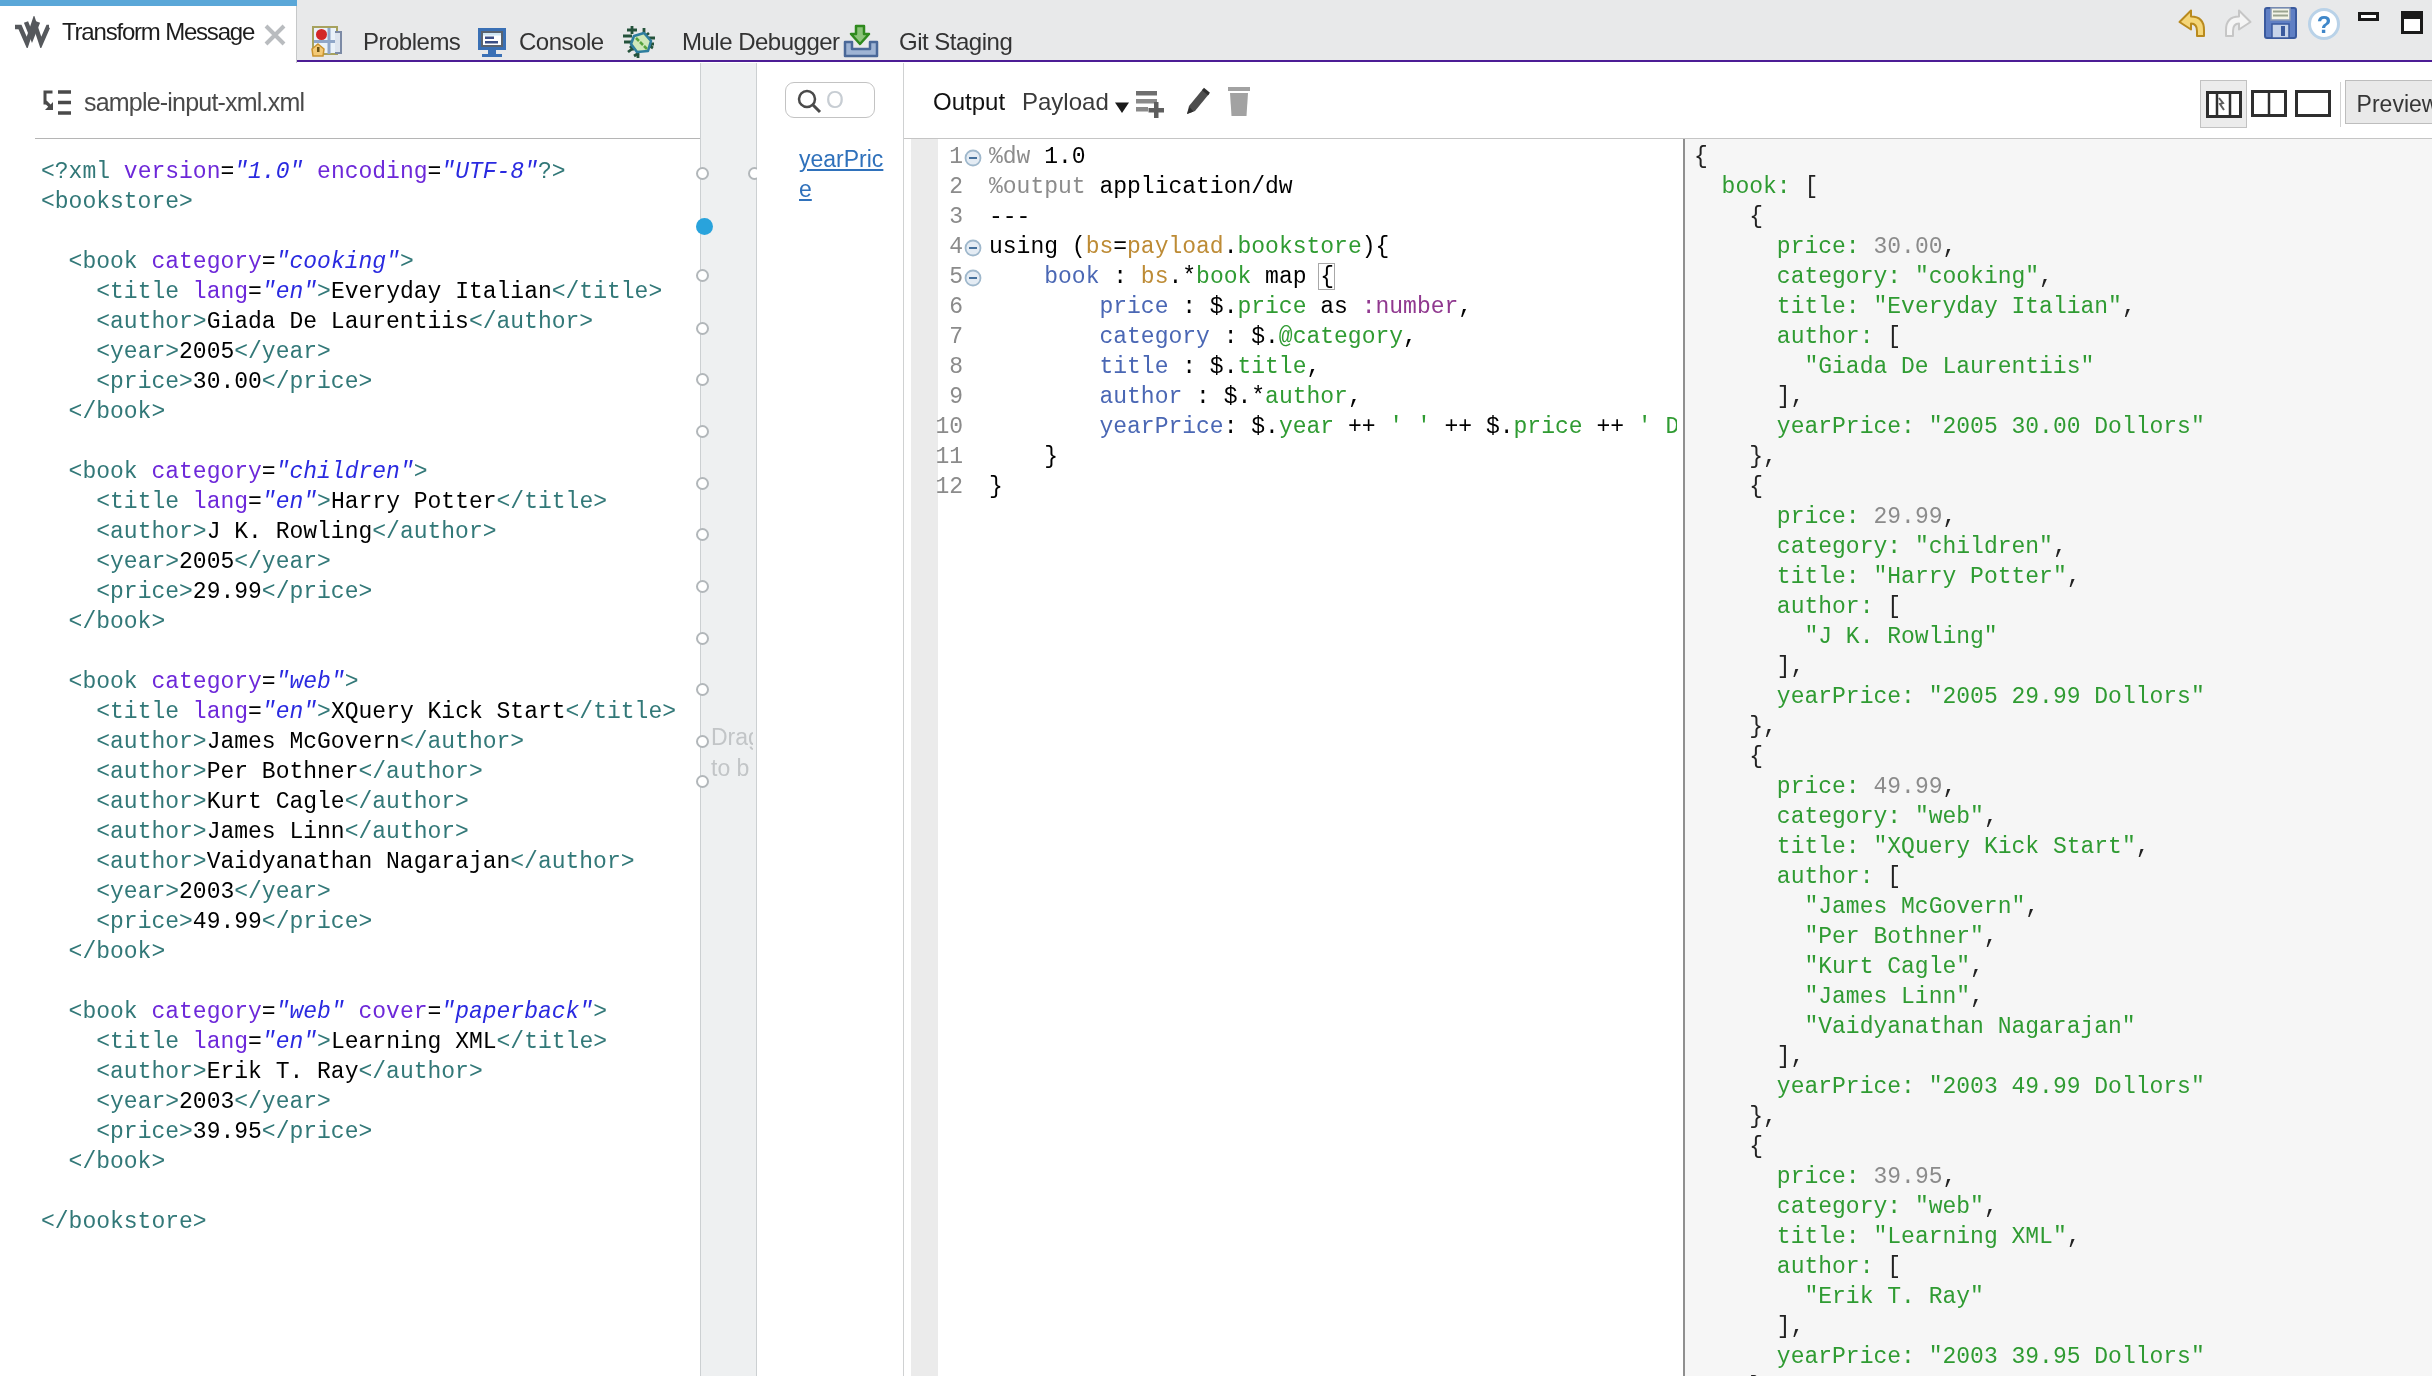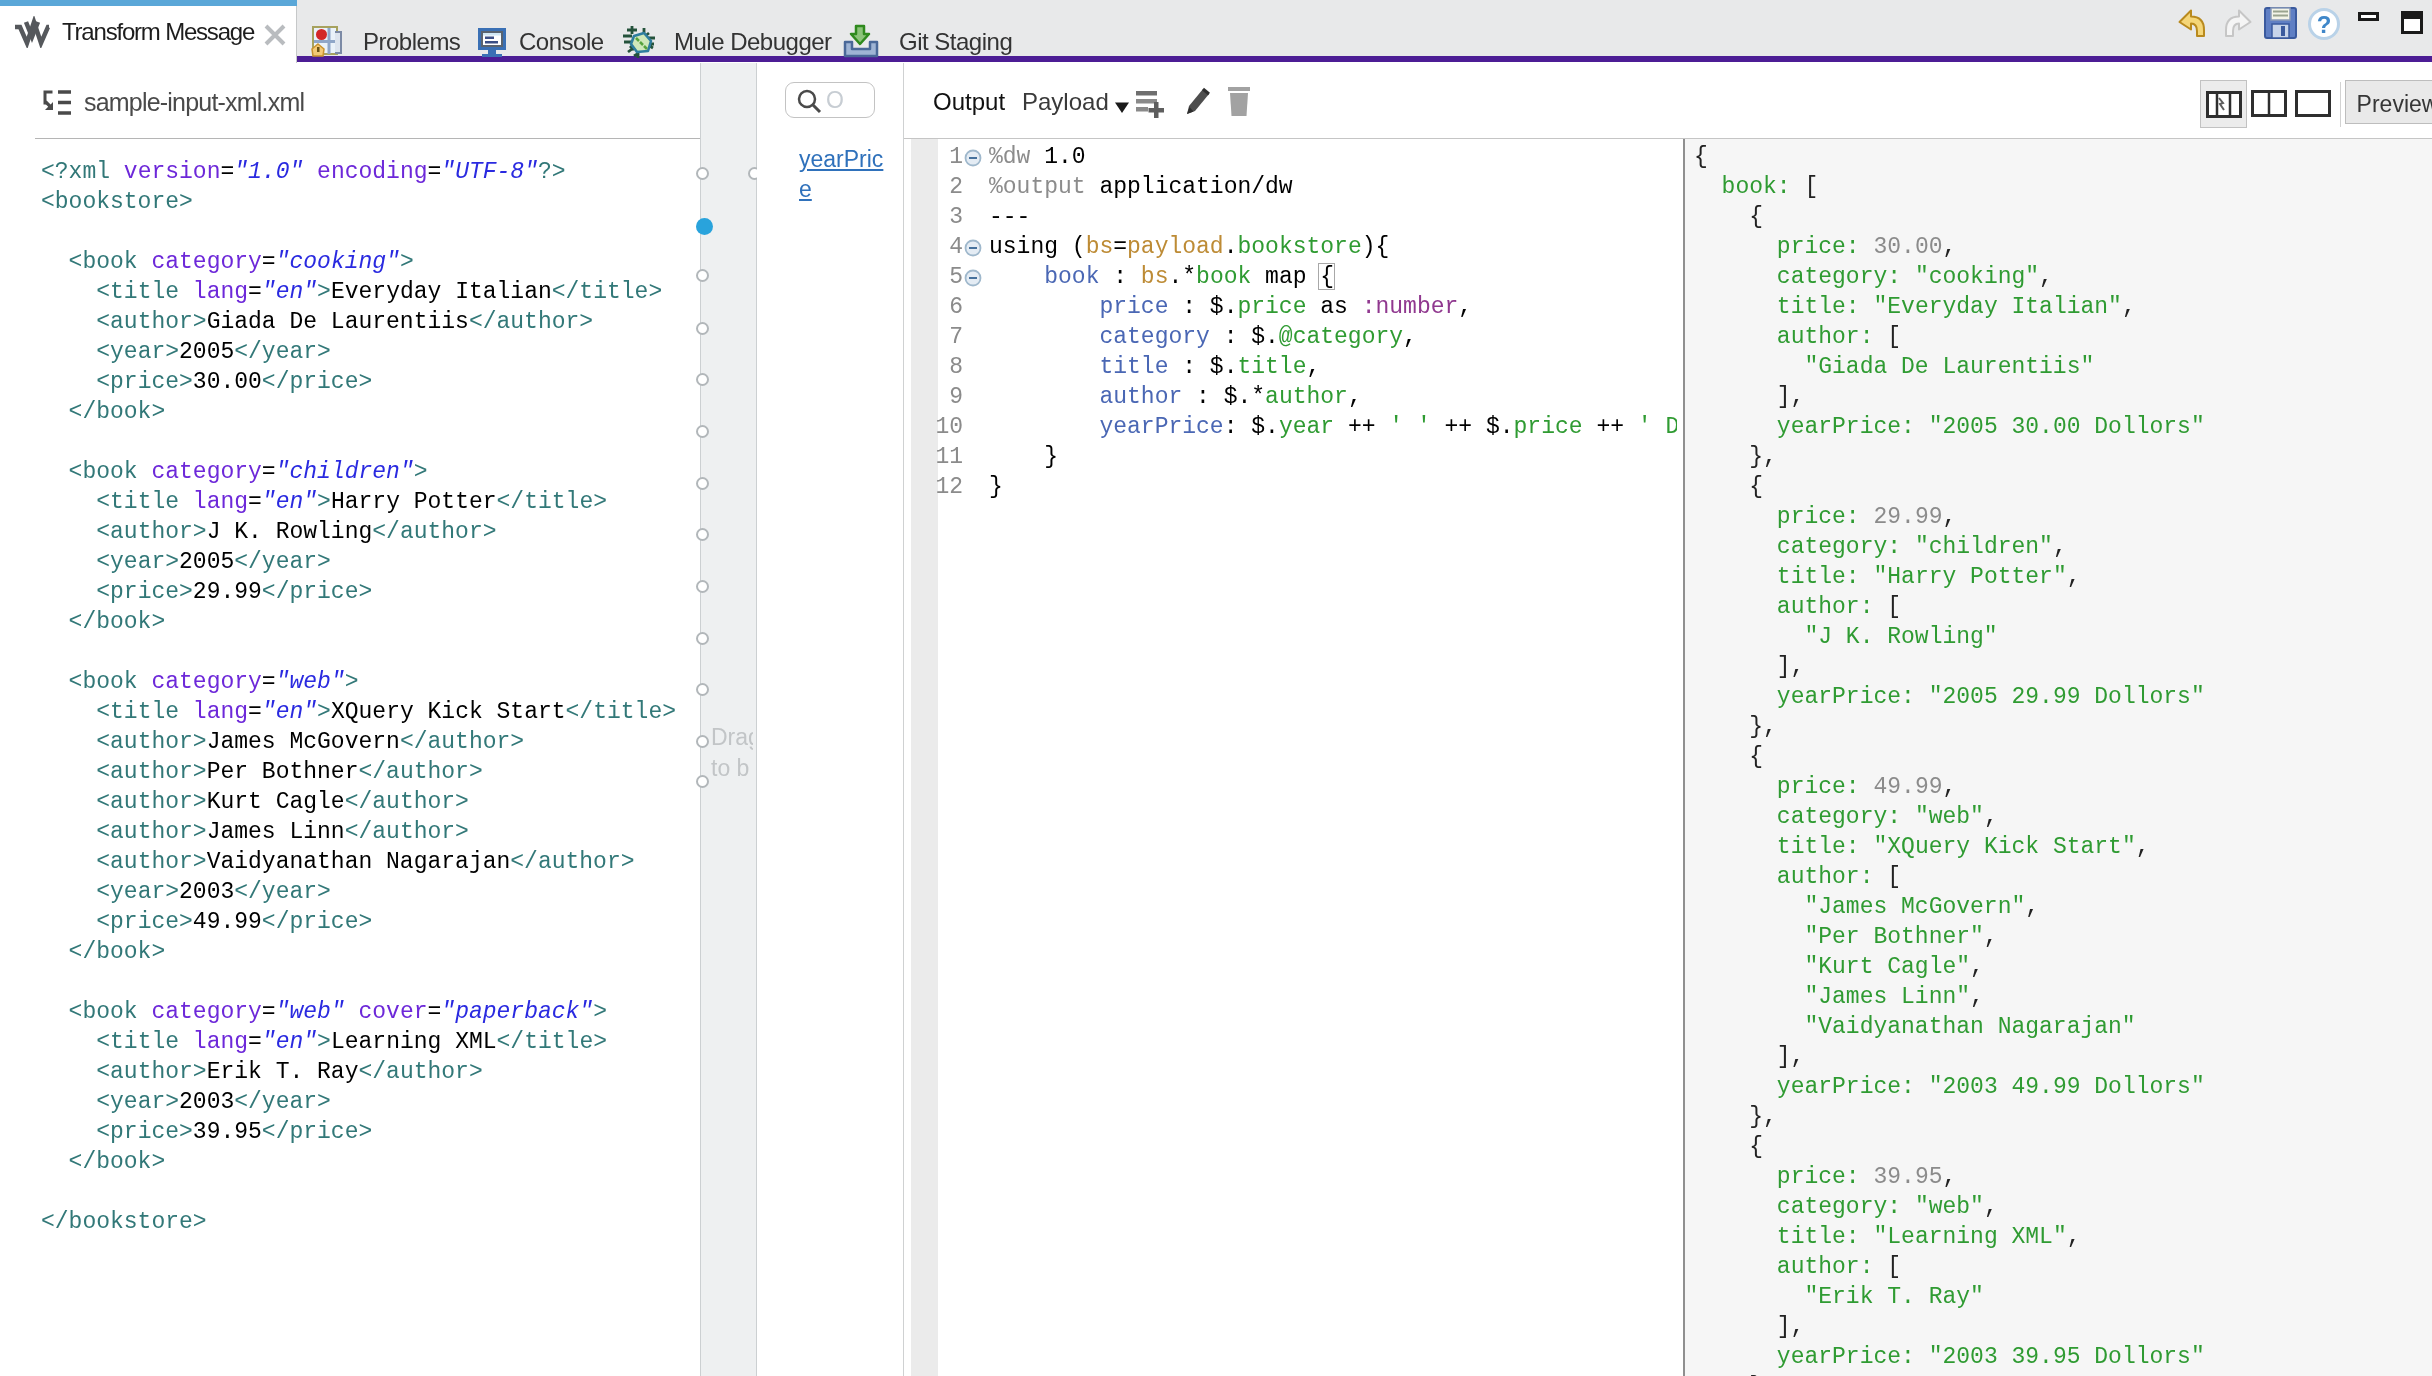--- a/index.html
+++ b/index.html
@@ -1,20 +1,20 @@
 <!DOCTYPE html>
 <html><head>
 <meta charset="utf-8">
 <style>
 * { margin:0; padding:0; box-sizing:border-box; }
 html,body { width:2432px; height:1376px; overflow:hidden; background:#fff;
   font-family:"Liberation Sans", sans-serif; }
 .abs { position:absolute; }
 #tabbar { position:absolute; left:0; top:0; width:2432px; height:62px;
-  background:#e8e9ea; border-bottom:6px solid #4c1d95; }
+  background:#e8e9ea; border-bottom:2px solid #4c1d95; }
 #tab-active { position:absolute; left:0; top:0; width:297px; height:63px;
   background:#fff; border-right:1px solid #c6c8c9; }
 #tab-active .blue { position:absolute; left:0; top:0; width:297px; height:6px; background:#5aa7d8; }
 .tablabel { font-size:24px; letter-spacing:-1.2px; color:#1d1d1d; }
 .mtab { position:absolute; top:16px; height:52px; display:flex; align-items:center; color:#333; font-size:24px; letter-spacing:-0.5px; }
 .mtab svg, .mtab span.ic { margin-right:10px; }
 #main { position:absolute; left:0; top:63px; width:2432px; height:1313px;margin-left:20px; }
 
 #xmlhead { position:absolute; left:0; top:0; width:680px; height:75px; background:#fff; }
 #xmlhead .fname { position:absolute; left:64px; top:25px; font-size:25px; letter-spacing:-0.8px; color:#4a4a4a; }
@@ -114,21 +114,21 @@
   </div>
   <div class="mtab" style="left:622px">
     <svg width="34" height="36" viewBox="0 0 34 36">
       <g stroke="#24523b" stroke-width="2.8" fill="none">
         <path d="M10 2 v8 M5 6 h10 M1 12 h9 M2 18 h7 M8 22 l4 4 M6 28 l4 -3"></path>
         <path d="M22 4 v7 M27 9 l-5 4 M25 14 h8 M24 20 h8 M31 24 l-5 -3 M16 26 v8 M12 32 l5 -3"></path>
       </g>
       <path d="M12 12 L22 9 L29 17 L26 27 L15 28 L9 20 Z" fill="#cfe8ba" stroke="#2e7d9e" stroke-width="2.6" stroke-linejoin="round"></path>
       <path d="M14 14 l3 3 M18 18 l3 3 M22 22 l3 3" stroke="#57a33e" stroke-width="2.5"></path>
     </svg>
-    <span style="margin-left:8px">Mule Debugger</span>
+    <span style="margin-left:16px">Mule Debugger</span>
   </div>
   <div class="mtab" style="left:843px">
     <svg width="36" height="36" viewBox="0 0 36 36">
       <path d="M13 2 h8 v8 h5 l-9 10 -9 -10 h5 Z" fill="#8cc47a" stroke="#2f8a1e" stroke-width="2.5" stroke-linejoin="round"></path>
       <path d="M2 18 v14 h32 v-14 h-7 v7 h-18 v-7 Z" fill="#9fb4d4" stroke="#4a6898" stroke-width="2.5" stroke-linejoin="round"></path>
     </svg>
     <span style="margin-left:10px">Git Staging</span>
   </div>
   <svg class="abs" style="left:2177px;top:6px" width="34" height="34" viewBox="0 0 34 34">
     <path d="M2.5 16 L14 4.5 L14 10.5 Q27 10.5 27 24 L27 30 L20 30 L20 25 Q20 17.5 14 17.5 L14 23.5 Z" fill="#f5d678" stroke="#b98a1e" stroke-width="2" stroke-linejoin="round"></path>

